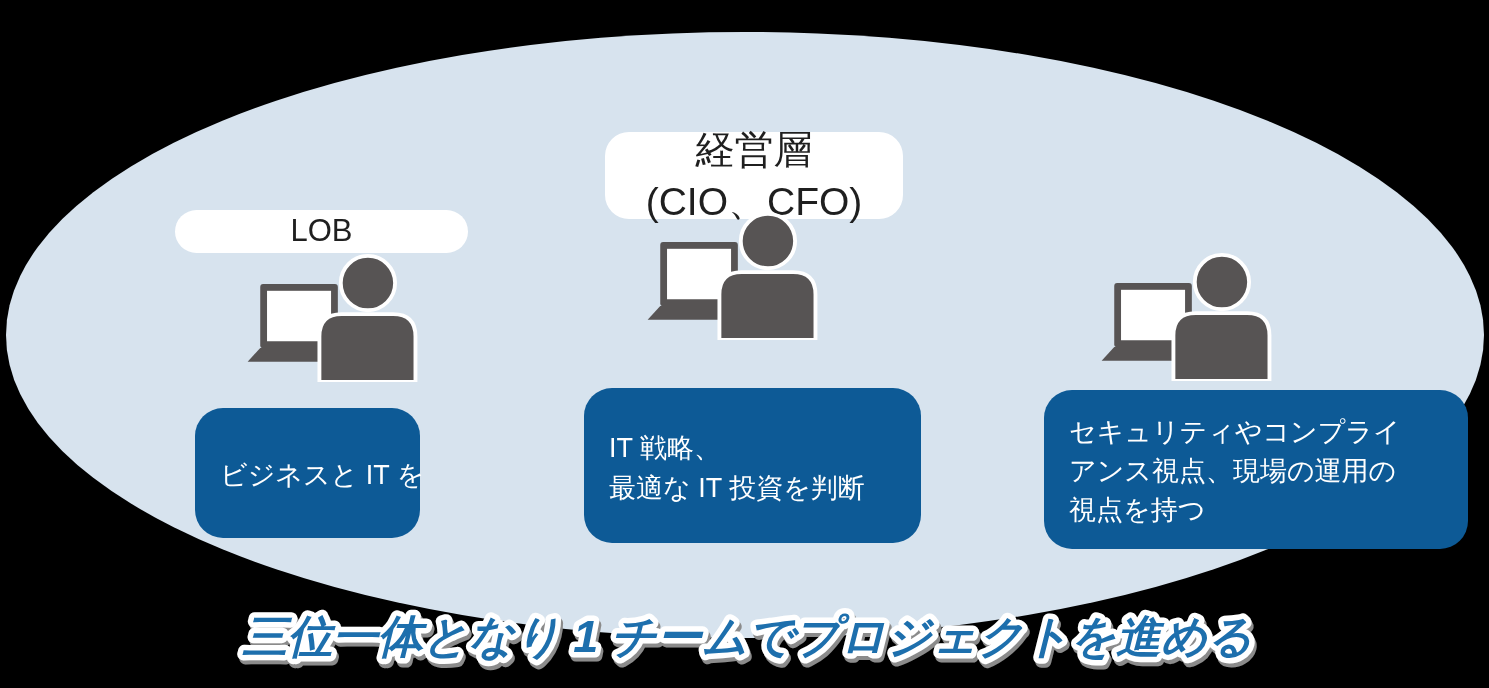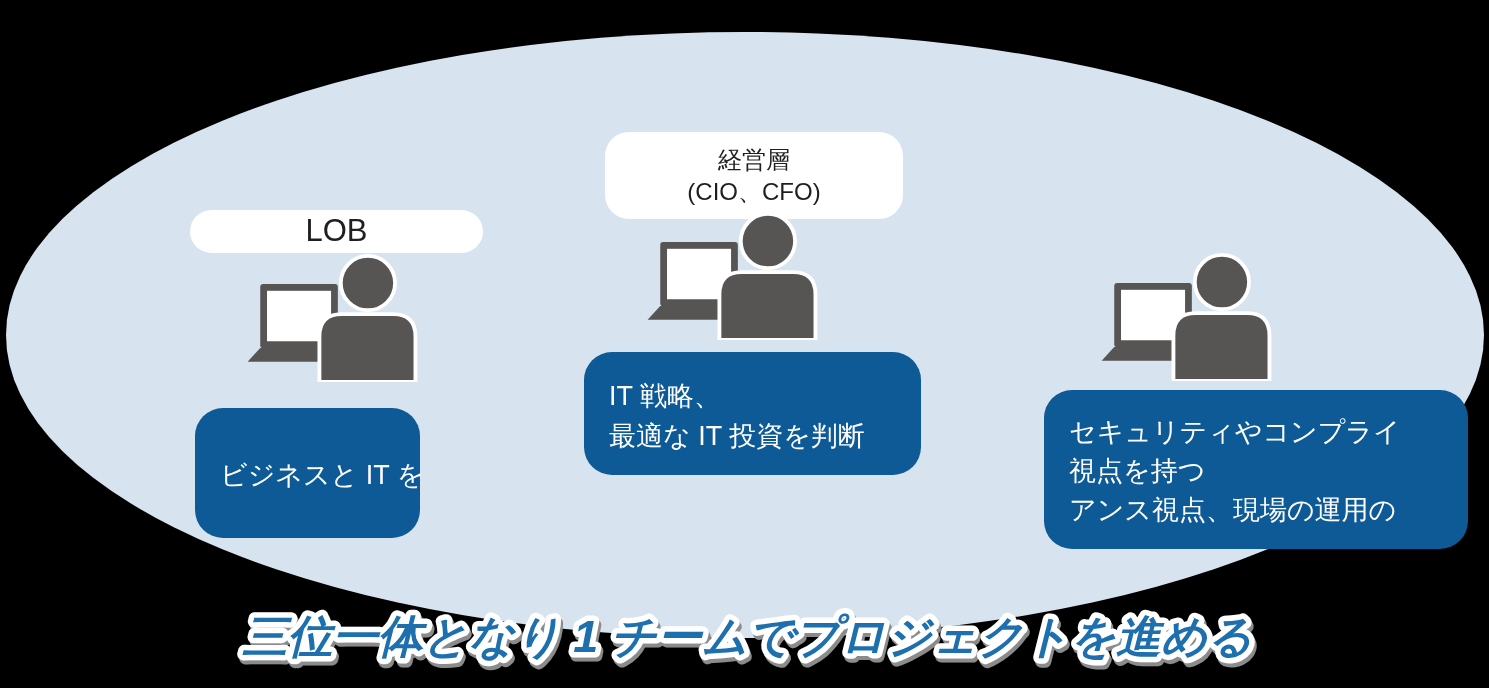--- a/index.html
+++ b/index.html
@@ -15,37 +15,37 @@
   body{font-family:"Liberation Sans","DejaVu Sans",sans-serif}
   #stage{position:relative;width:1489px;height:688px;background:var(--bg);overflow:hidden}
 
   .ellipse{position:absolute;left:6px;top:32px;width:1478px;height:606px;
     border-radius:50%;background:var(--ellipse)}
 
   .pill{position:absolute;background:#ffffff;border-radius:24px;
     display:flex;flex-direction:column;align-items:center;justify-content:center;
     color:var(--label-text);text-align:center}
   .pill-line{line-height:1.32;white-space:nowrap}
-  #pill-lob{left:190px;top:210px;width:293px;height:43px;font-size:31px;border-radius:22px}
-  #pill-mgmt{left:605px;top:132px;width:298px;height:87px;font-size:24px}
+  #pill-lob{left:175px;top:210px;width:293px;height:43px;font-size:31px;border-radius:22px}
+  #pill-mgmt{left:605px;top:132px;width:298px;height:87px;font-size:39px}
   #pill-info{left:1057px;top:211px;width:293px;height:44px;font-size:29px;border-radius:22px}
 
   .picon{position:absolute;width:172px;height:130px}
   #icon-lob{left:247px;top:252px}
   #icon-mgmt{left:647px;top:210px}
   #icon-info{left:1101px;top:251px}
   .gray{fill:var(--person-gray)}
   .outlined{stroke:#ffffff;stroke-width:4}
 
   .bluebox{position:absolute;background:var(--box-blue);border-radius:28px;
     color:#ffffff;font-size:27px;display:flex;flex-direction:column;
     justify-content:center;padding:4px 25px 0 25px}
   .bluebox .line{line-height:40px;white-space:nowrap}
   #box-lob{left:195px;top:408px;width:225px;height:130px}
-  #box-mgmt{left:584px;top:352px;width:337px;height:123px}
+  #box-mgmt{left:584px;top:388px;width:337px;height:155px}
   #box-info{left:1044px;top:390px;width:424px;height:159px}
   #box-info .line{line-height:39px}
 
   #tagline-svg{position:absolute;left:0;top:576px}
   #tagline-text{font-family:"Liberation Sans","DejaVu Sans",sans-serif;
     font-size:45px;font-weight:bold;font-style:italic;
     fill:var(--tagline-blue);stroke:#ffffff;stroke-width:11;
     paint-order:stroke;stroke-linejoin:round;
     filter:drop-shadow(2px 4px 0 #8b8b8b)}
 </style>
@@ -100,21 +100,21 @@
       <rect x="20" y="37" width="66" height="52" fill="#ffffff"></rect>
       <polygon class="gray" points="13,96 93,96 88,110 0,110"></polygon>
     </g>
     <g>
       <circle class="gray outlined" cx="124" cy="29" r="28"></circle>
       <path class="gray outlined" d="M74,131 L74,84 Q74,61 97,61 L150,61 Q173,61 173,84 L173,131 Z"></path>
     </g>
   </svg>
   <div class="bluebox" id="box-info">
     <div class="line">セキュリティやコンプライ</div>
+    <div class="line">アンス視点、現場の運用の</div>
     <div class="line">視点を持つ</div>
-    <div class="line">アンス視点、現場の運用の</div>
   </div>
 
   <svg id="tagline-svg" width="1489" height="112">
     <text id="tagline-text" x="748" y="76" text-anchor="middle">三位一体となり 1 チームでプロジェクトを進める</text>
   </svg>
 
 </div>
 
 </body></html>

